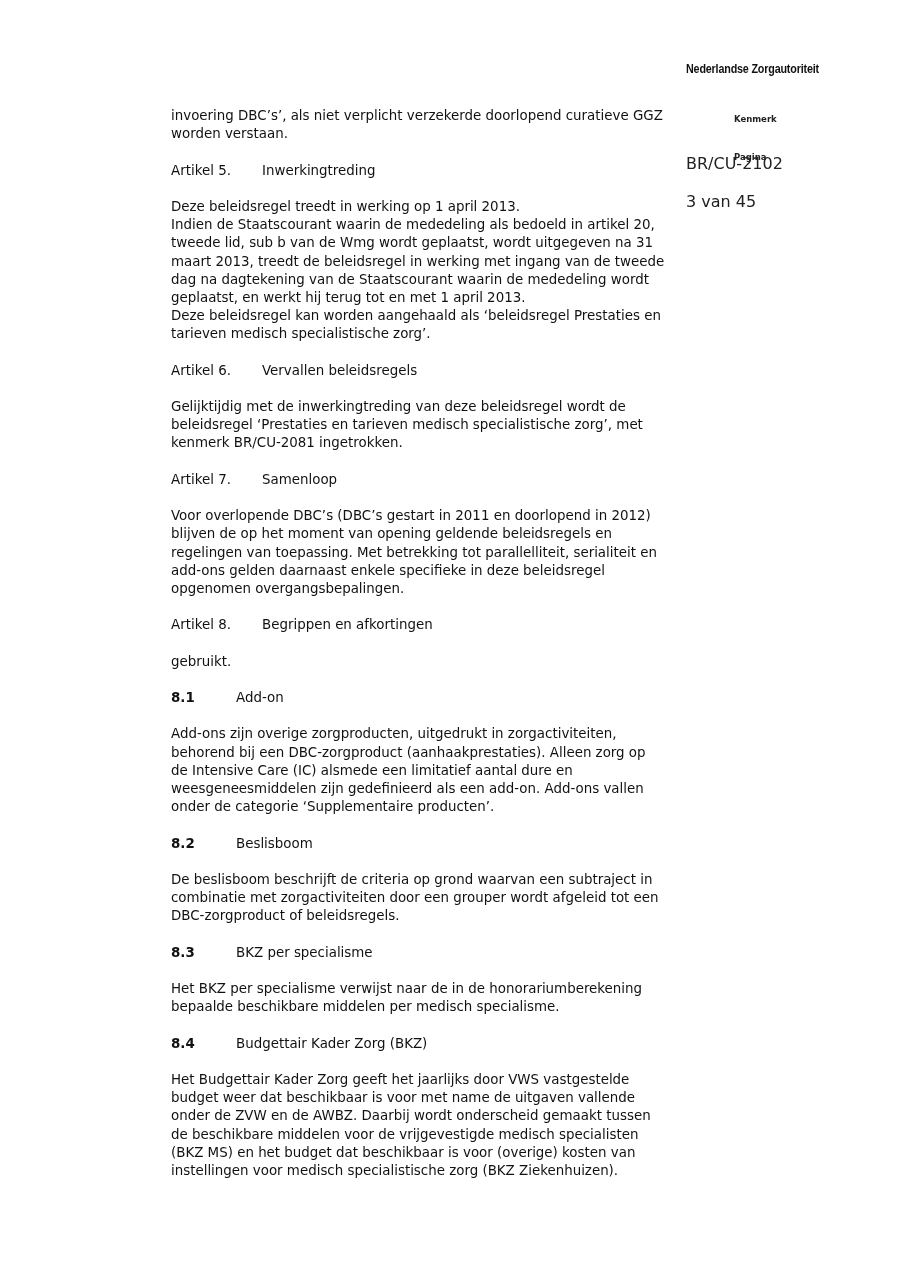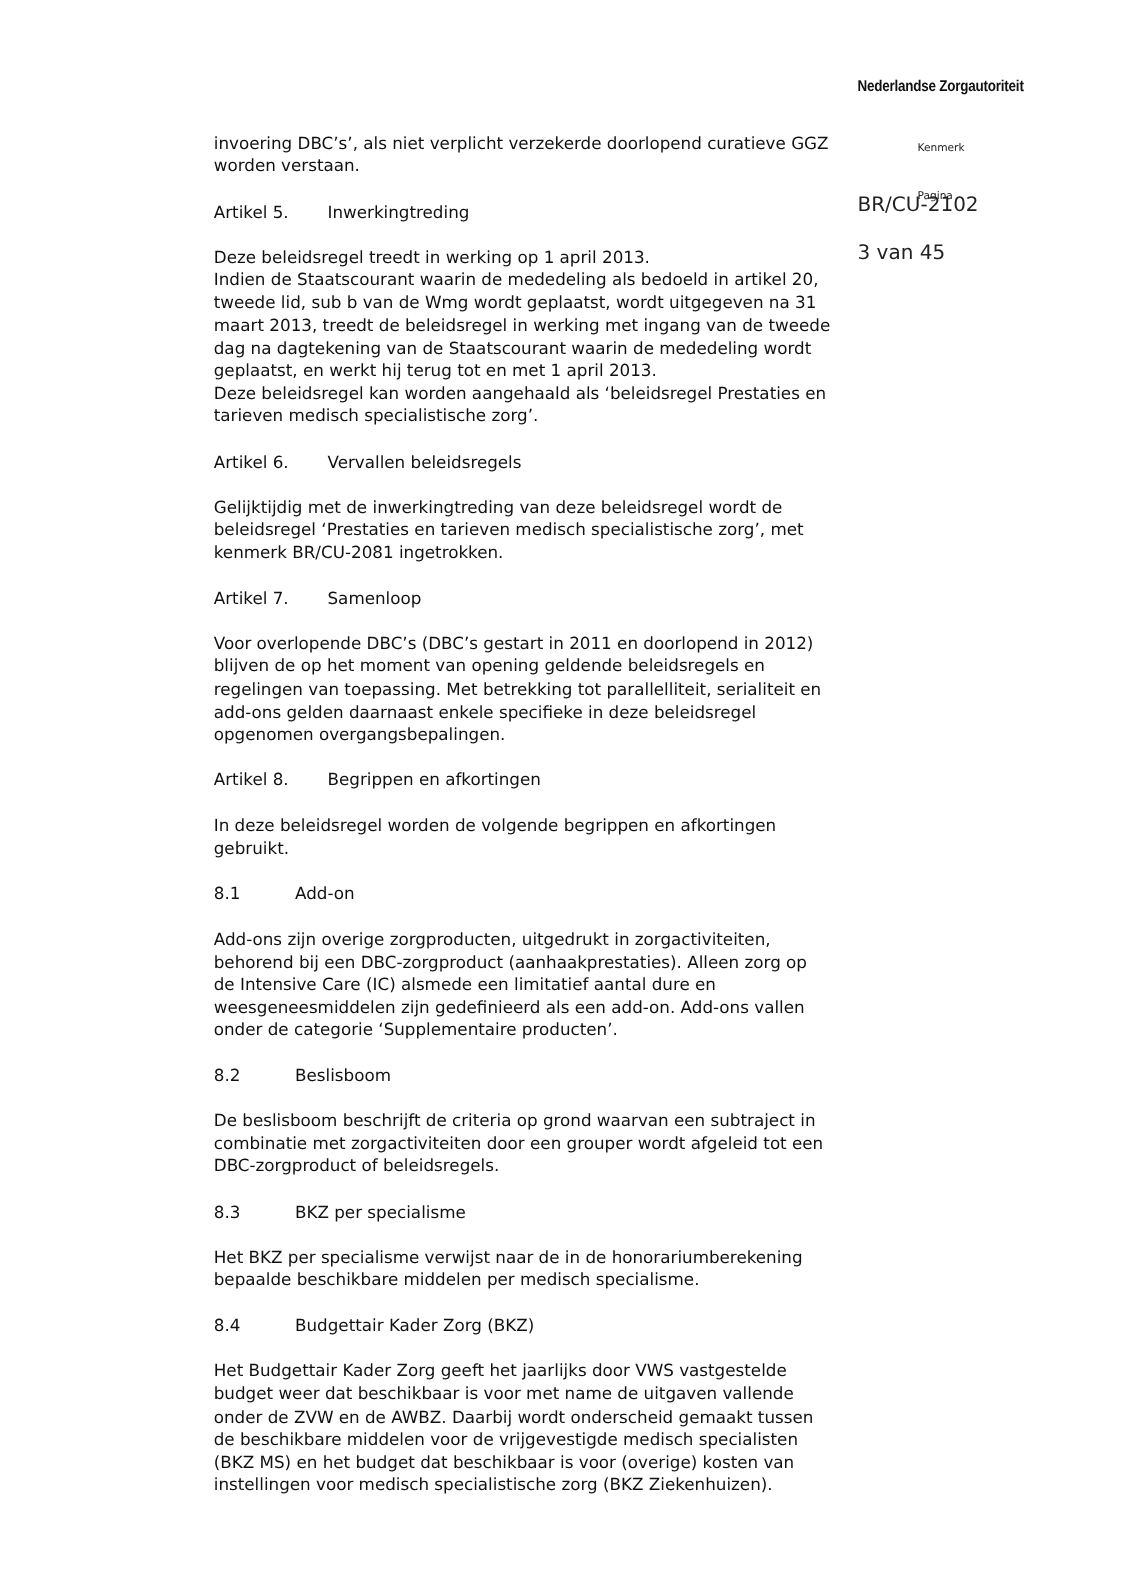--- a/index.html
+++ b/index.html
@@ -1,28 +1,28 @@
 <!DOCTYPE html>
 <html><head>
 <meta charset="utf-8">
 <style>
   html, body { margin: 0; padding: 0; background: #ffffff; }
   body { width: 900px; height: 1273px; position: relative; overflow: hidden; color: #111; }
   .org { position: absolute; left: 686px; top: 62px; font-family: "Liberation Sans", sans-serif; font-weight: bold; font-size: 12.5px; color: #111; letter-spacing: -0.2px; transform: scaleX(0.86); transform-origin: left top; }
   .meta { position: absolute; left: 686px; font-family: "DejaVu Sans", sans-serif; color: #222; }
-  .meta .lbl { font-size: 8.5px; font-weight: normal; line-height: 11px; padding-left: 48px; }
+  .meta .lbl { font-size: 8.5px; font-weight: bold; line-height: 11px; padding-left: 48px; }
   .meta .val { font-size: 16px; line-height: 15px; margin-top: 31px; }
   #meta-kenmerk { top: 114px; }
   #meta-pagina { top: 152px; }
   .body-col { position: absolute; left: 171px; top: 107px; width: 510px; font-family: "DejaVu Sans", sans-serif; font-size: 13.4px; color: #111; }
   .line { height: 18.2px; line-height: 18.2px; white-space: nowrap; }
   .gap { height: 18.2px; }
   .head { font-weight: normal; }
   .head .num { display: inline-block; width: 91px; }
-  .sub .num { display: inline-block; width: 65px; font-weight: normal; }
+  .sub .num { display: inline-block; width: 65px; font-weight: bold; }
   .sub .ttl { font-weight: normal; }
 </style>
 </head>
 <body>
 
 <div class="org">Nederlandse Zorgautoriteit</div>
 
 <div class="meta" id="meta-kenmerk">
   <div class="lbl">Kenmerk</div>
   <div class="val">BR/CU-2102</div>
@@ -65,21 +65,20 @@
       <div class="line">Voor overlopende DBC’s (DBC’s gestart in 2011 en doorlopend in 2012)</div>
       <div class="line">blijven de op het moment van opening geldende beleidsregels en</div>
       <div class="line">regelingen van toepassing. Met betrekking tot parallelliteit, serialiteit en</div>
       <div class="line">add-ons gelden daarnaast enkele specifieke in deze beleidsregel</div>
       <div class="line">opgenomen overgangsbepalingen.</div>
     </div>
     <div class="gap"></div>
     <div class="line head"><span class="num">Artikel 8.</span><span class="ttl">Begrippen en afkortingen</span></div>
     <div class="gap"></div>
     <div>
-      <div class="line">In deze beleidsregel worden de volgende begrippen en afkortingen</div>
       <div class="line">gebruikt.</div>
     </div>
     <div class="gap"></div>
     <div class="line sub"><span class="num">8.1</span><span class="ttl">Add-on</span></div>
     <div class="gap"></div>
     <div>
       <div class="line">Add-ons zijn overige zorgproducten, uitgedrukt in zorgactiviteiten,</div>
       <div class="line">behorend bij een DBC-zorgproduct (aanhaakprestaties). Alleen zorg op</div>
       <div class="line">de Intensive Care (IC) alsmede een limitatief aantal dure en</div>
       <div class="line">weesgeneesmiddelen zijn gedefinieerd als een add-on. Add-ons vallen</div>

